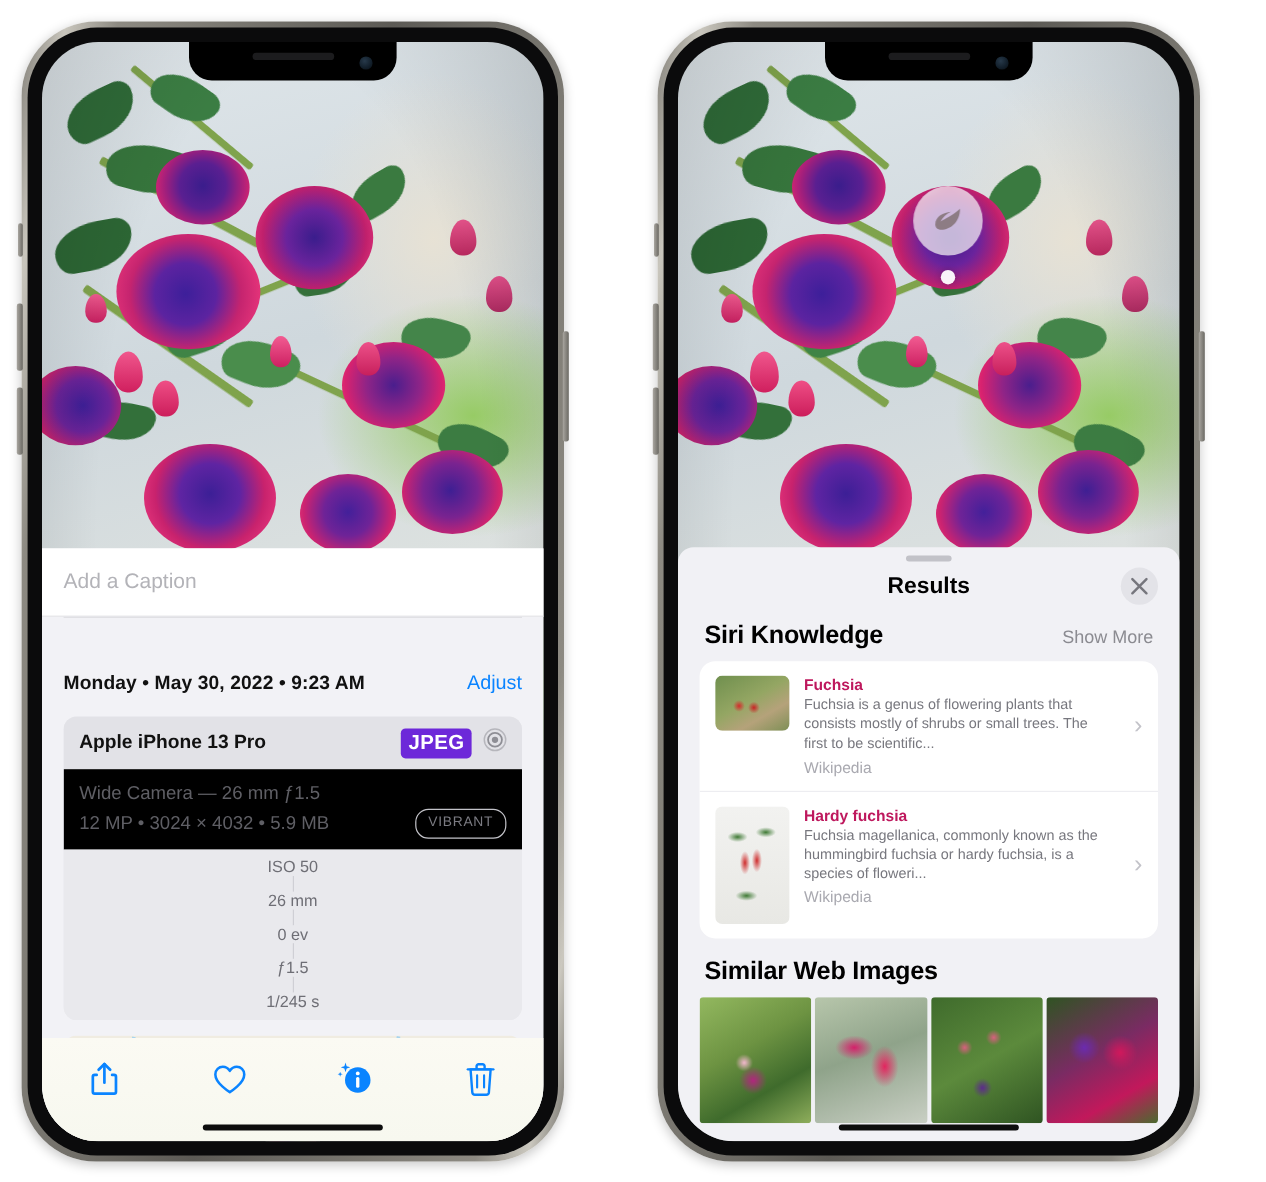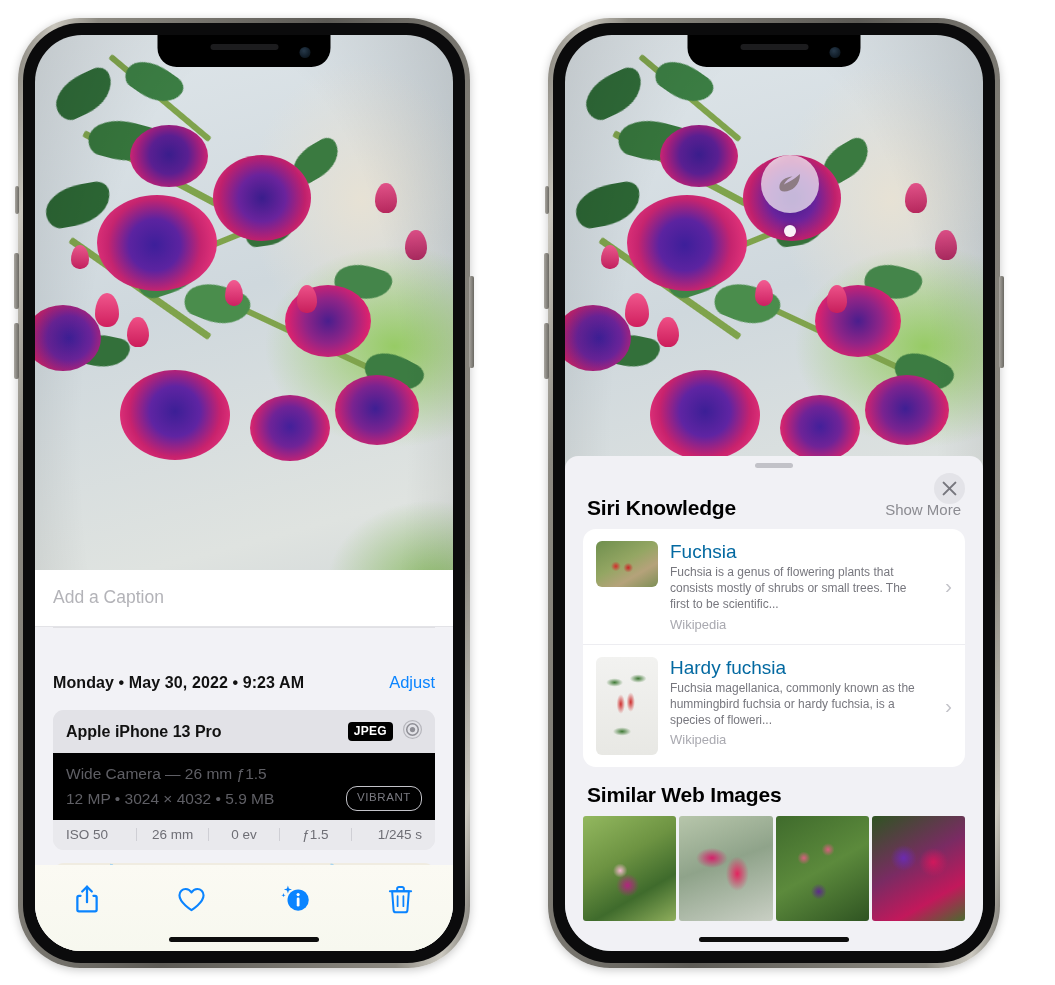--- a/index.html
+++ b/index.html
@@ -136,34 +136,34 @@
     overflow: hidden;
   }
   .cam-head {
     display:flex; align-items:center; justify-content:space-between;
     background: #e2e2e7;
     padding: 9px 12px 9px 13px;
   }
   .cam-model { font-size: 16px; font-weight: 700; color: #111; }
   .cam-head-right { display:flex; align-items:center; gap:9px; }
   .jpeg-badge {
-    background: #000000; color:#fff; font-size: 12px; font-weight: 700;
+    background: #6d28d9; color:#fff; font-size: 17px; font-weight: 700;
     padding: 2px 6px 3px; border-radius: 4px; letter-spacing: .3px;
   }
   .cam-body { padding: 9px 13px 9px 13px; background:#000000; }
   .cam-line { font-size: 15.5px; color: #5f5f65; line-height: 1.55; }
   .cam-line2 { display:flex; align-items:center; justify-content:space-between; }
   .vibrant {
     border: 1px solid #c3c3c9; color:#7b7b82; border-radius: 11px;
     font-size: 11.5px; letter-spacing: .6px; padding: 2px 10px 3px;
   }
   .exif {
     display:flex; align-items:center; background:#e9e9ed;
     padding: 7px 13px 8px;
-    font-size: 13.5px; color:#6e6e75;
+    font-size: 13.5px; color:#6e6e75;flex-direction:column;
   }
   .exif .cell { flex:1; text-align:center; }
   .exif .cell:first-child { text-align:left; }
   .exif .cell:last-child  { text-align:right; }
   .exif .sep { width:1px; height:13px; background:#cfcfd5; }
 
   .map-strip {
     margin: 13px 18px 0 18px; height: 88px; border-radius: 11px;
     position: relative; overflow: hidden;
     background:
@@ -249,21 +249,21 @@
   .thumb-b { width: 62px; height: 98px;
     background:
       radial-gradient(ellipse 12px 6px at 30% 26%, #3f7a35, rgba(0,0,0,0) 70%),
       radial-gradient(ellipse 12px 6px at 68% 22%, #3f7a35, rgba(0,0,0,0) 70%),
       radial-gradient(ellipse 6px 14px at 40% 48%, #cf2e2e, rgba(0,0,0,0) 70%),
       radial-gradient(ellipse 6px 14px at 56% 46%, #cf2e2e, rgba(0,0,0,0) 70%),
       radial-gradient(ellipse 13px 6px at 42% 76%, #3f7a35, rgba(0,0,0,0) 70%),
       linear-gradient(180deg,#f2f2f0,#e8e8e4);
   }
   .card .body { flex: 1 1 auto; min-width: 0; }
-  .card .ttl { font-size: 19px; font-weight: 400; color:#0369a1; margin-bottom: 1px; }
+  .card .ttl { font-size: 13px; font-weight: 700; color:#be185d; margin-bottom: 1px; }
   .card .desc { font-size: 12px; color:#77777e; line-height: 1.35; }
   .card .src { font-size: 13px; color:#a9a9b0; margin-top: 4px; }
   .card .chev { align-self:center; color:#c3c3c9; font-size: 21px; padding-left: 4px; }
 
   .web-title { font-size: 21px; font-weight: 700; color:#000; padding: 16px 22px 9px 22px; letter-spacing:-.2px; }
   .web-grid { display:flex; gap: 3px; padding: 0 18px; }
   .web-grid .tile { flex:1; height: 105px; border-radius: 3px; }
   .t1 { background: radial-gradient(circle 16px at 48% 66%, #b2257f, rgba(0,0,0,0) 72%),
                    radial-gradient(circle 10px at 40% 52%, #f4b8cf, rgba(0,0,0,0) 72%),
                    linear-gradient(150deg,#93b85f,#6d9342 40%,#3f6b2c 70%,#8fae5c 100%); }
@@ -498,20 +498,21 @@
 
         <div class="notch">
           <div class="speaker"></div>
           <div class="front-cam"></div>
         </div>
 
         <div class="results-sheet">
           <div class="grabber"></div>
 
           <div class="res-head">
+            <div class="res-title">Results</div>
             <div class="close-btn">
               <svg width="15" height="15" viewBox="0 0 14 14" aria-hidden="true">
                 <path d="M1.5 1.5 12.5 12.5 M12.5 1.5 1.5 12.5" stroke="#76767d" stroke-width="1.9" stroke-linecap="round"></path>
               </svg>
             </div>
           </div>
 
           <div class="sec-head">
             <div class="sec-title">Siri Knowledge</div>
             <div class="show-more">Show More</div>

